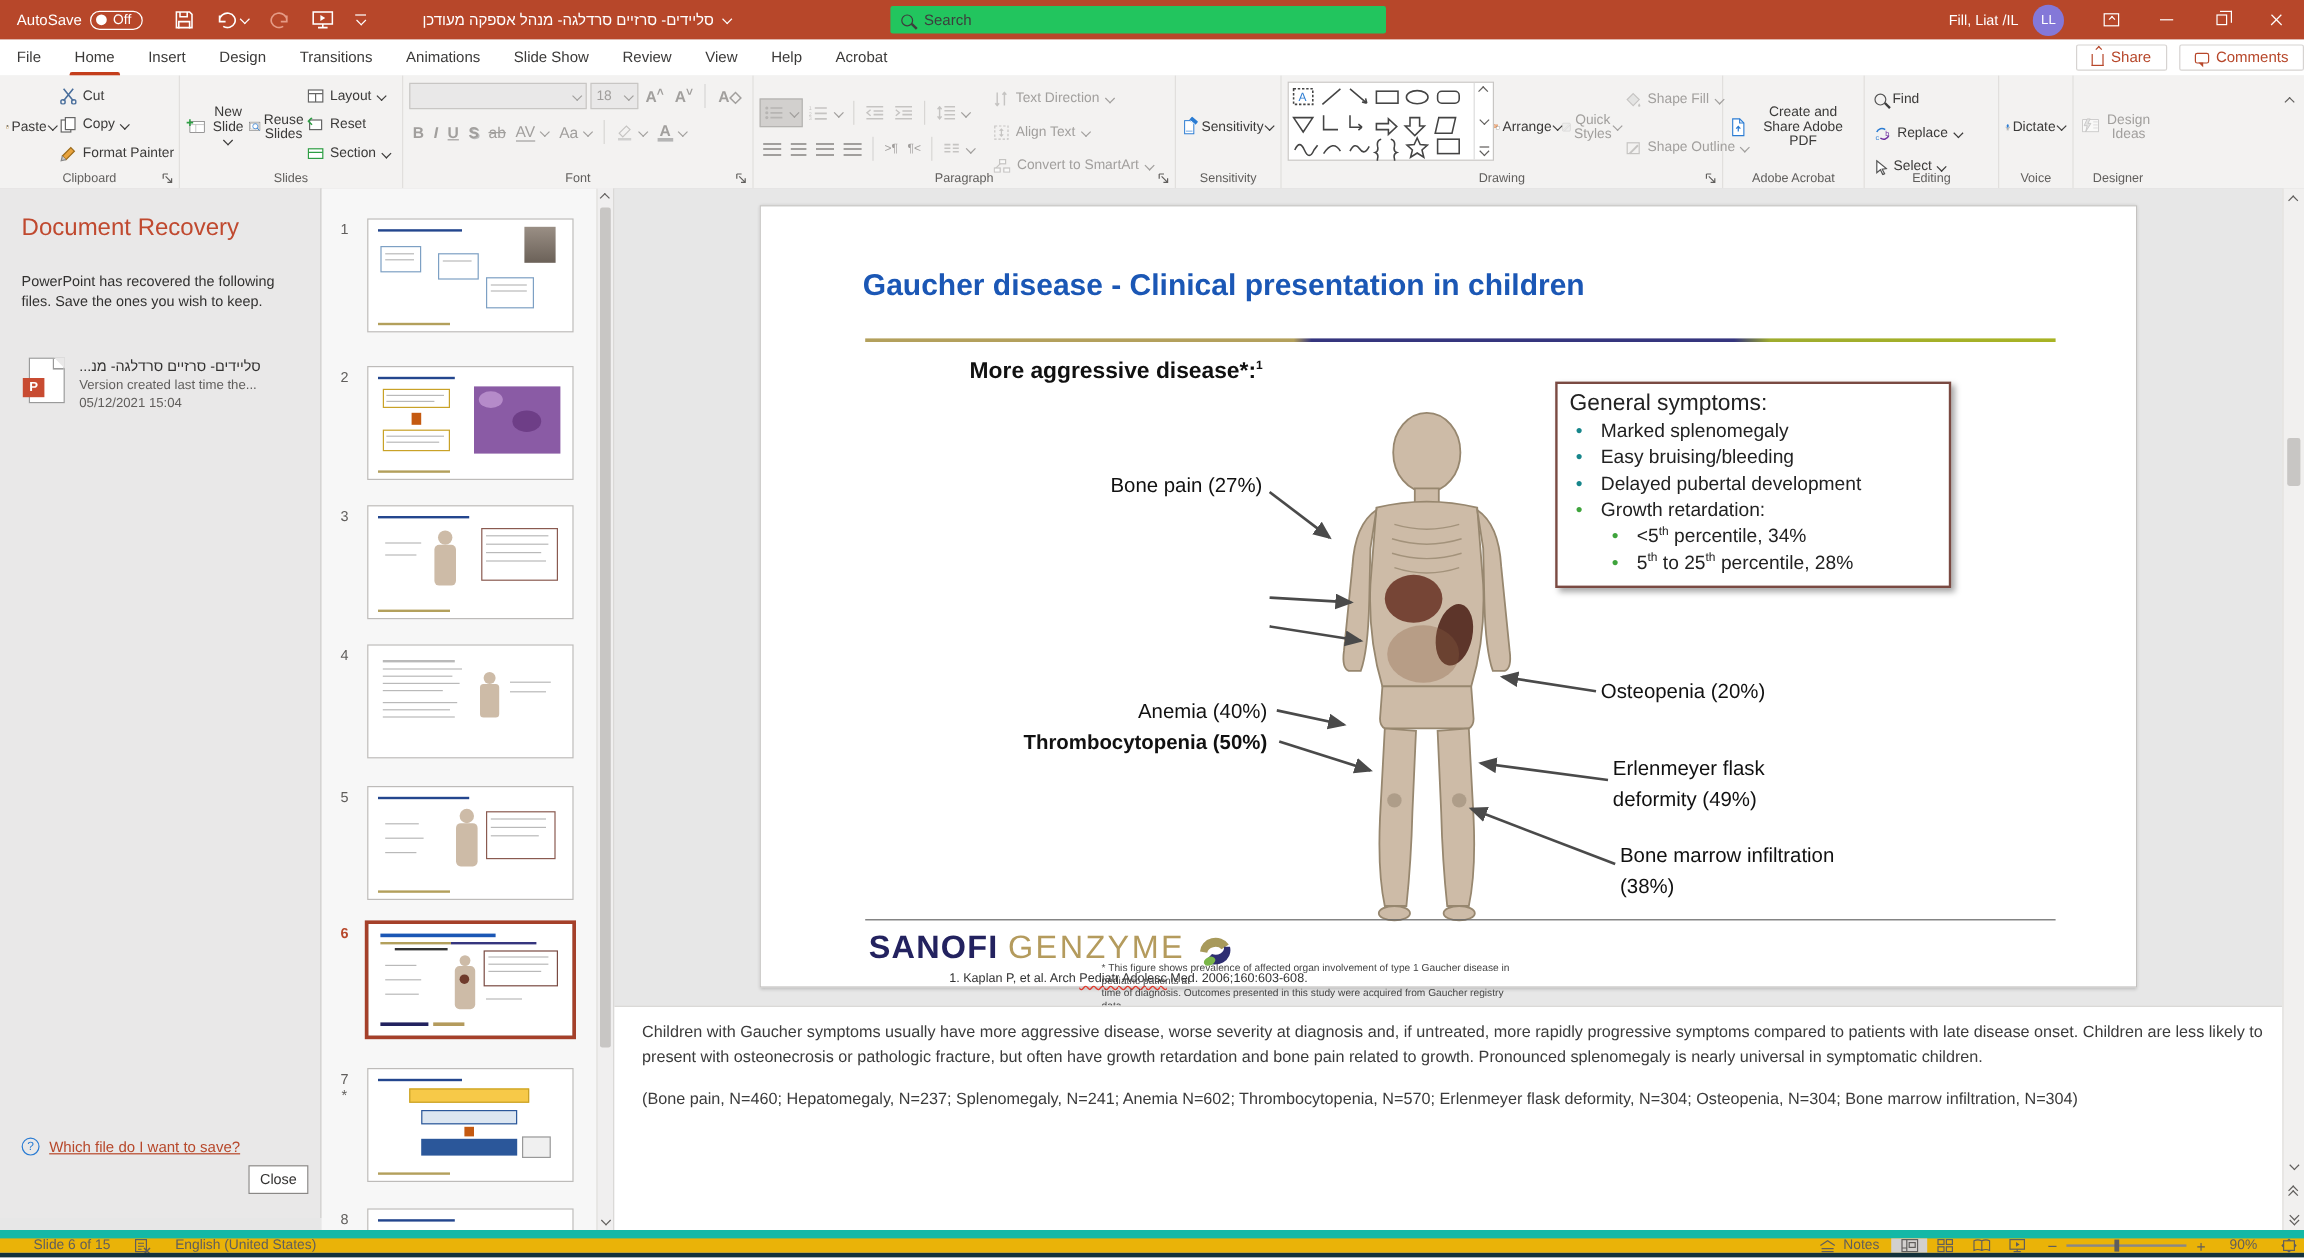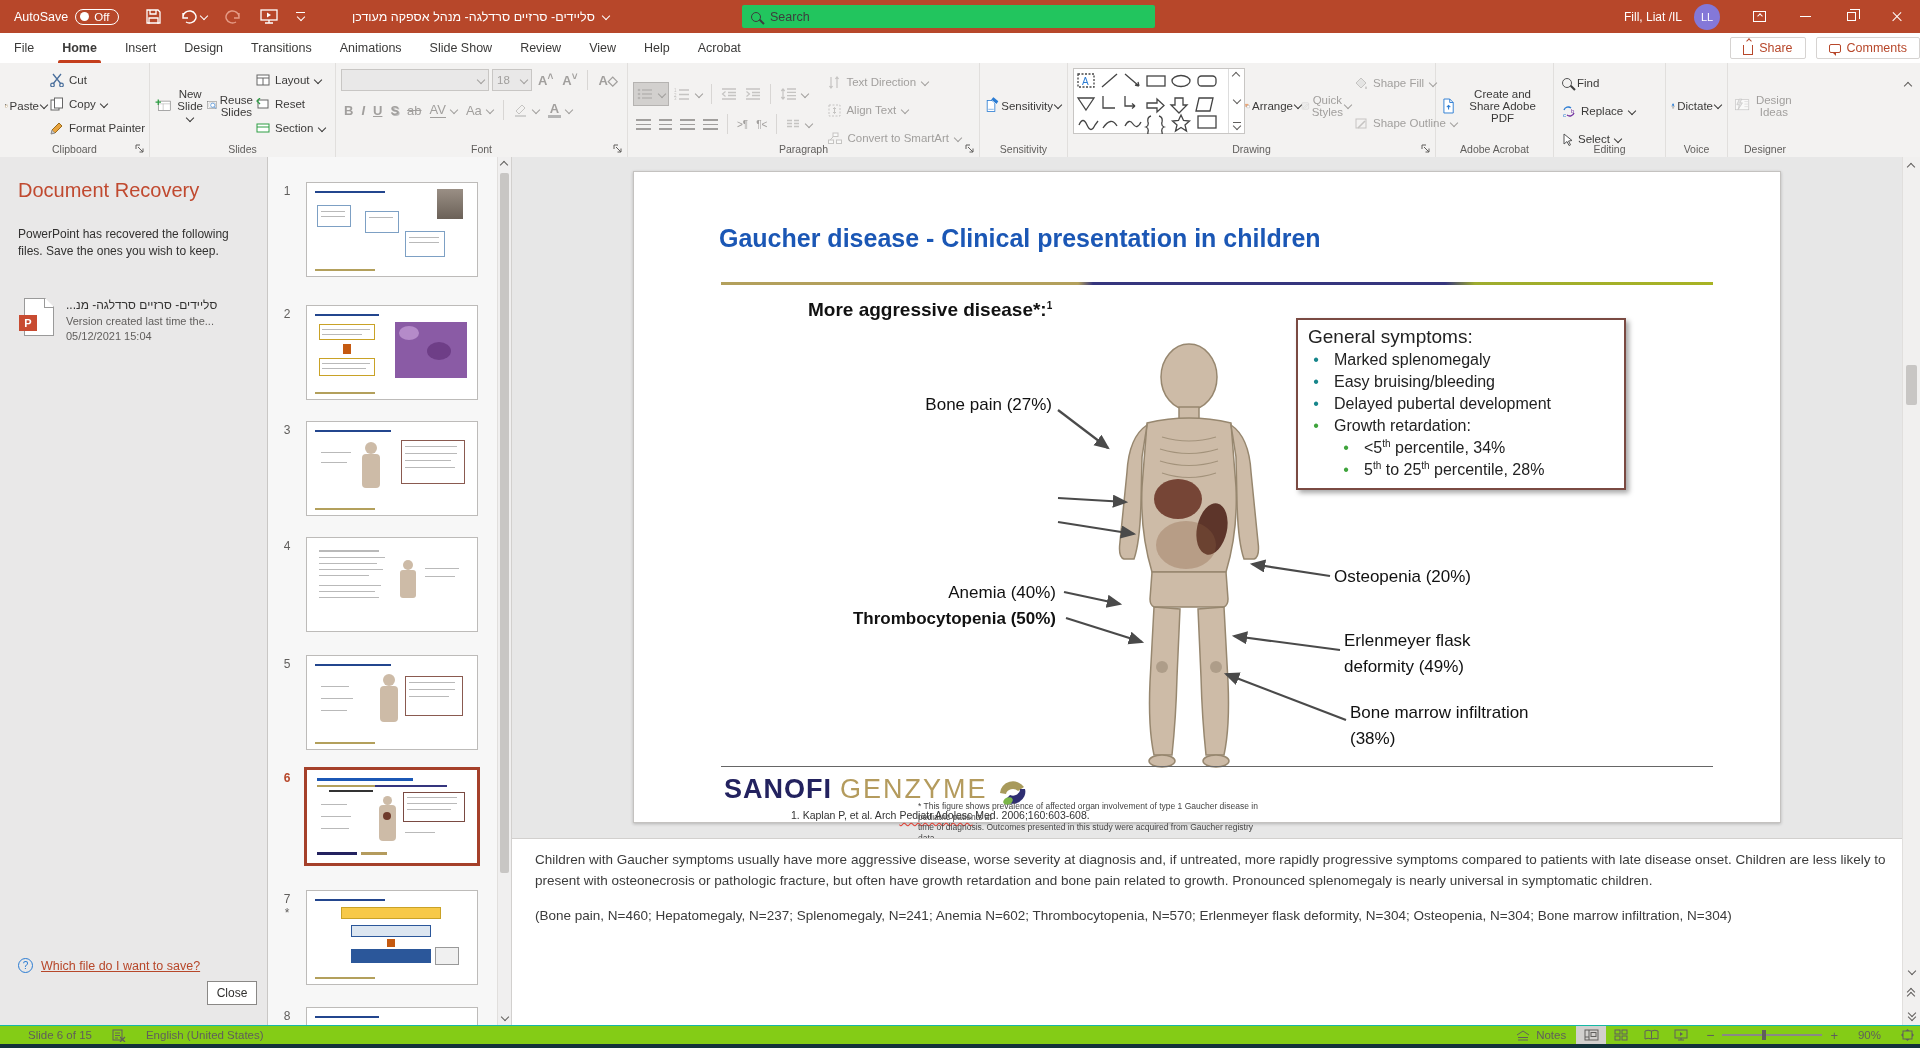--- a/index.html
+++ b/index.html
@@ -32,21 +32,21 @@
 .ic-restore::before{content:"";position:absolute;left:2px;top:-4px;width:9px;height:9px;border:1.2px solid #fff;border-bottom:none;border-left:none}
 .ic-x{position:relative;width:12px;height:12px}
 .ic-x::before,.ic-x::after{content:"";position:absolute;left:0;top:5px;width:12px;height:1.4px;background:#fff}
 .ic-x::before{transform:rotate(45deg)}.ic-x::after{transform:rotate(-45deg)}
 .ic-ribdisp{width:13px;height:11px;border:1.2px solid #fff;position:relative}
 .ic-ribdisp::after{content:"";position:absolute;left:4px;top:2px;width:3px;height:3px;border-left:1.2px solid #fff;border-top:1.2px solid #fff;transform:rotate(45deg)}
 
 
 .tabrow{position:absolute;top:33px;left:0;right:0;height:30px;background:#fff;display:flex;align-items:center;font-size:12.5px;color:#3b3a39}
 .tab{padding:0 14px;height:30px;display:flex;align-items:center;position:relative;cursor:default}
-.tab.sel{font-weight:bold}
+.tab.sel{font-weight:normal}
 .tab.sel::after{content:"";position:absolute;left:10px;right:10px;bottom:0;height:3px;background:#C43E1C;border-radius:2px 2px 0 0}
 .tr-right{margin-left:auto;display:flex;align-items:center;gap:10px;}
 .pillbtn{display:flex;align-items:center;gap:6px;border:1px solid #D6D3D1;background:#fff;color:#B7472A;font-size:12.5px;padding:3px 12px;border-radius:2px}
 .ic-share{width:10px;height:10px;border:1.3px solid #B7472A;border-top:none;position:relative;margin-top:3px}
 .ic-share::after{content:"";position:absolute;left:3px;top:-6px;width:3px;height:3px;border-left:1.3px solid #B7472A;border-top:1.3px solid #B7472A;transform:rotate(45deg)}
 .ic-comment{width:12px;height:9px;border:1.3px solid #B7472A;border-radius:2px;position:relative}
 .ic-comment::after{content:"";position:absolute;left:2px;bottom:-4px;border-left:4px solid transparent;border-right:0 solid transparent;border-top:4px solid #B7472A}
 
 
 .ribbon{position:absolute;top:63px;left:0;right:0;height:95px;background:#F3F2F1;border-bottom:1px solid #D8D6D4;display:flex;font-size:11.5px;color:#3b3a39}
@@ -61,21 +61,21 @@
 .dis svg, .dis .csic{opacity:.55}
 .combo{border:1px solid #C8C6C4;background:#E9E8E8;color:#A19F9D;display:flex;align-items:center;justify-content:space-between;padding:0 4px;height:22px}
 .hl{background:#D2D0CE;border:1px solid #B5B3B1}
 .bars{width:15px;height:11px;background:repeating-linear-gradient(to bottom,currentColor 0 1.6px,transparent 1.6px 4.6px)}
 .bars.c{width:13px}
 .vdiv{width:1px;height:20px;background:#D8D6D4;margin:0 4px}
 .glyph{font-size:13px;font-weight:bold}
 svg{display:block}
 
 
-.recovery{position:absolute;left:0;top:157px;width:268px;bottom:23px;background:#E9E8E8;border-right:1px solid #C9C7C5;font-size:12px;color:#323130}
+.recovery{position:absolute;left:0;top:157px;width:268px;bottom:33px;background:#E9E8E8;border-right:1px solid #C9C7C5;font-size:12px;color:#323130}
 .rec-title{color:#C0492F;font-size:20px;margin:22px 0 0 18px;font-weight:400}
 .rec-msg{margin:24px 18px 0 18px;line-height:17px}
 .rec-file{display:flex;gap:12px;margin:38px 10px 0 24px;align-items:flex-start}
 .ppt-ic{position:relative;width:30px;height:38px;background:#fff;border:1px solid #9a9a9a;flex:none}
 .ppt-ic::before{content:"";position:absolute;right:-1px;top:-1px;border-left:9px solid transparent;border-top:9px solid #E9E8E8;box-shadow:-1px 1px 0 #9a9a9a}
 .ppt-ic .p{position:absolute;left:-6px;bottom:4px;width:18px;height:16px;background:#C84B31;color:#fff;font-size:11px;font-weight:bold;display:flex;align-items:center;justify-content:center}
 .rec-fname{direction:rtl;font-size:12px;color:#323130}
 .rec-fdesc,.rec-fdate{font-size:11px;color:#605E5C;margin-top:3px}
 .rec-help{position:absolute;left:18px;bottom:52px;display:flex;gap:8px;align-items:center;color:#B7472A}
 .rec-help .lnk{text-decoration:underline;font-size:12.5px}
@@ -122,21 +122,21 @@
 
 
 .notes{position:absolute;left:512px;top:838px;right:18px;height:187px;background:#fff;border-top:1px solid #D2D0CE;padding:10px 14px 0 23px;font-size:13.5px;color:#3B3B3B;line-height:21px}
 .notes p+p{margin-top:14px}
 
 
 .vscroll{position:absolute;right:0;top:157px;width:18px;bottom:23px;background:#F1F0EF;border-left:1px solid #E1DFDD;color:#605E5C}
 .vs-thumb{position:absolute;left:3px;right:3px;top:208px;height:40px;background:#C8C6C4;border-radius:2px}
 
 
-.statusbar{position:absolute;left:0;right:0;bottom:4px;height:19px;background:#84cc16;border-top:1px solid #14b8a6;display:flex;align-items:center;font-size:11.5px;color:#605E5C}
+.statusbar{position:absolute;left:0;right:0;bottom:4px;height:19px;background:#eab308;border-top:7px solid #14b8a6;display:flex;align-items:center;font-size:11.5px;color:#605E5C}
 .sb-item{display:flex;align-items:center;gap:6px;padding:0 10px;height:100%}
 .sb-right{margin-left:auto;display:flex;align-items:center;height:100%}
 .viewbtn{width:30px;height:100%;display:flex;align-items:center;justify-content:center}
 .viewbtn.sel{background:#D2D0CE}
 .zoomtrack{width:100px;height:2px;background:#8A8886;position:relative;margin:0 8px}
 .zoomthumb{position:absolute;left:40px;top:-4px;width:4px;height:10px;background:#605E5C}
 .bottomstrip{position:absolute;left:0;right:0;bottom:0;height:4px;background:#13313A}
 .collapse-rib{position:absolute;right:8px;bottom:66px;color:#605E5C}
 </style>
 </head>

